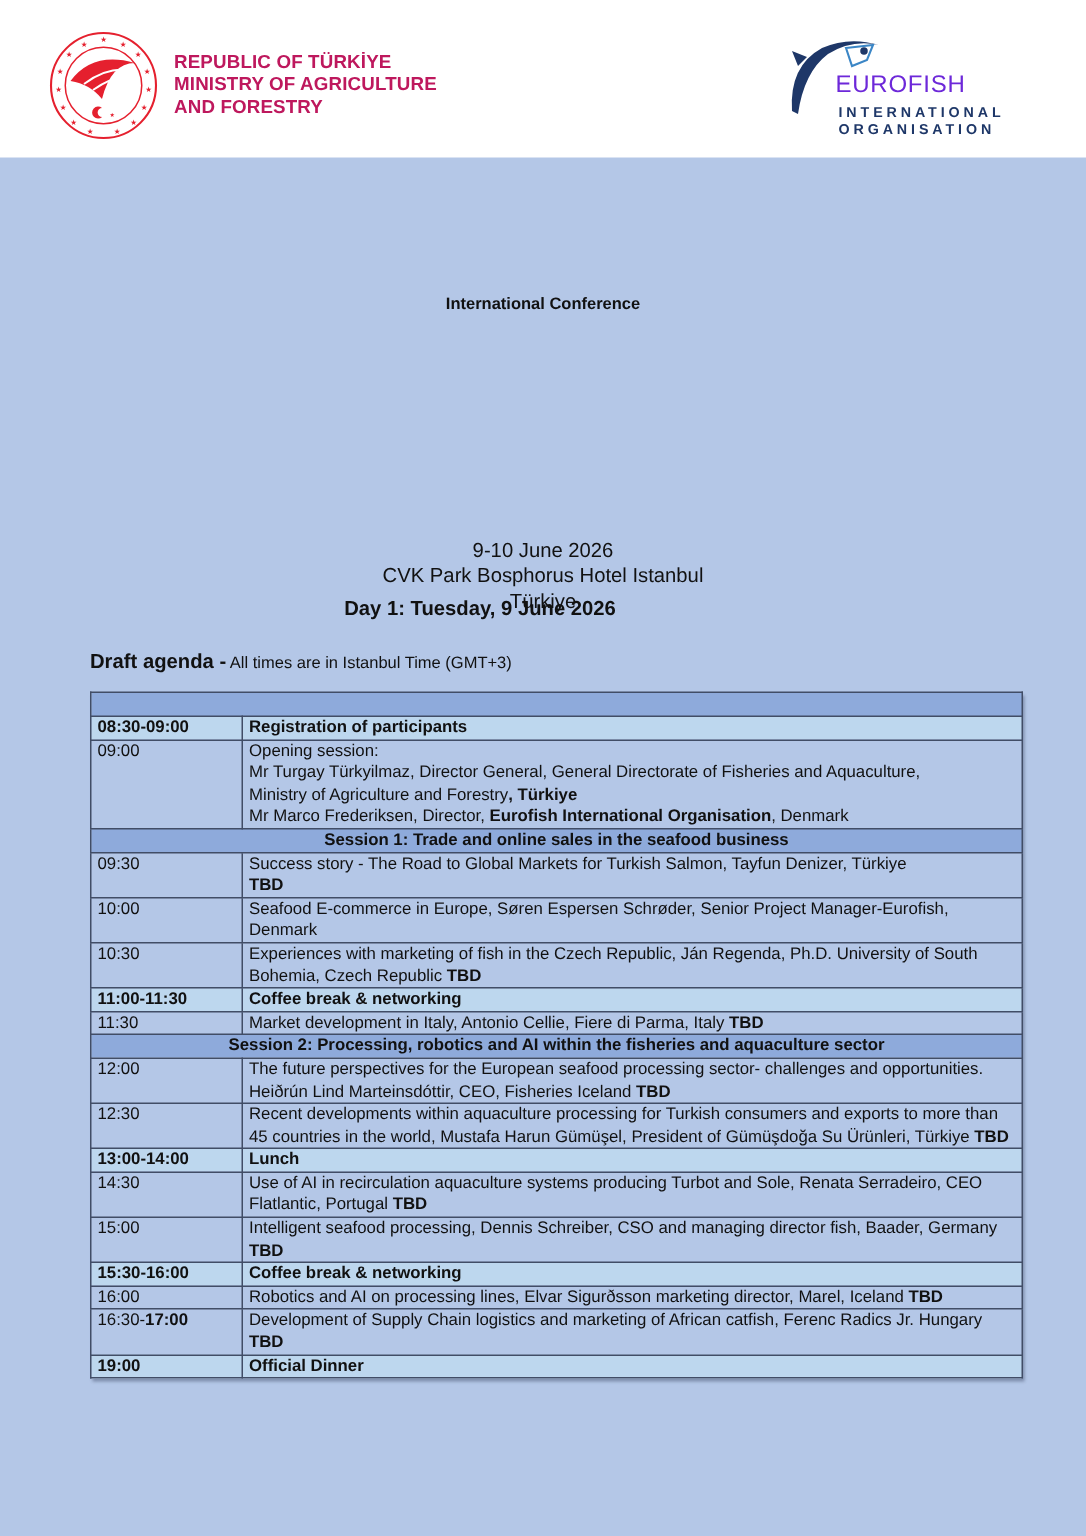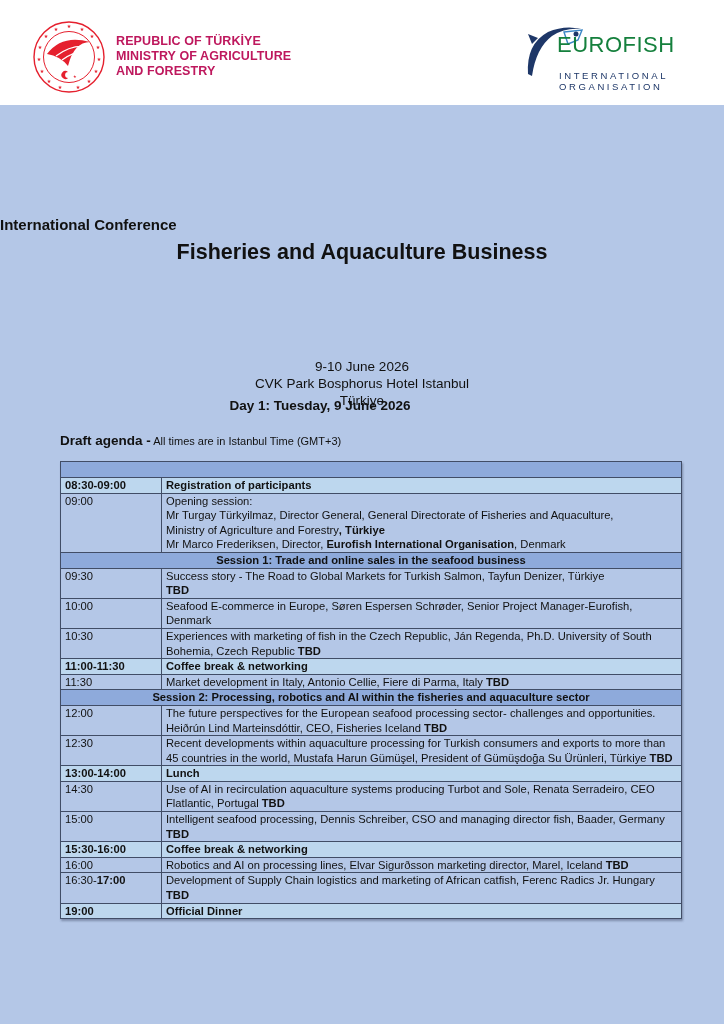--- a/index.html
+++ b/index.html
@@ -19,30 +19,30 @@
   }
   .ministry-text {
     position: absolute; left: 116px; top: 34px;
     color: #be185d; font-weight: bold; font-size: 12.5px; line-height: 15px;
     letter-spacing: 0.1px;
   }
   .eurofish-logo {
     position: absolute; left: 524px; top: 22px; width: 80px; height: 62px;
   }
   .eurofish-name {
-    position: absolute; left: 557px; top: 34px;
-    color: #15803d; font-size: 22px; letter-spacing: 0.5px; line-height: 22px;
+    position: absolute; left: 557px; top: 46px;
+    color: #6d28d9; font-size: 16px; letter-spacing: 0.5px; line-height: 22px;
   }
   .eurofish-sub {
     position: absolute; left: 559px; top: 70px;
-    color: #1e3768; font-size: 9.5px; letter-spacing: 2.6px; line-height: 11px;
+    color: #1e3768; font-size: 9.5px; letter-spacing: 2.6px; line-height: 11px; font-weight: bold;
   }
   .conf-label {
-    position: absolute; top: 197px; left: 0; width: 724px; 
-    font-weight: bold; font-size: 15px; margin-top: 19px;
+    position: absolute; top: 197px; left: 0; width: 724px; text-align: center;
+    font-weight: bold; font-size: 11px;
   }
   .conf-title {
     position: absolute; top: 238px; left: 0; width: 724px; text-align: center;
     font-weight: bold; font-size: 21.5px; line-height: 28px;
   }
   .conf-meta {
     position: absolute; top: 310px; left: 0; width: 724px; text-align: center;
     font-size: 13.5px; line-height: 17px; margin-top: 48px;
   }
   .day-title {
@@ -115,21 +115,20 @@
   </svg>
   <div class="eurofish-name">EUROFISH</div>
   <div class="eurofish-sub">
     <div>INTERNATIONAL</div>
     <div>ORGANISATION</div>
   </div>
 </div>
 
 <div class="conf-label">International Conference</div>
 <div class="conf-title">
-  <div>Fisheries and Aquaculture Business</div>
 </div>
 <div class="conf-meta">
   <div>9-10 June 2026</div>
   <div>CVK Park Bosphorus Hotel Istanbul</div>
   <div>Türkiye</div>
 </div>
 
 <div class="day-title">Day 1: Tuesday, 9 June 2026</div>
 
 <div class="draft-line">

